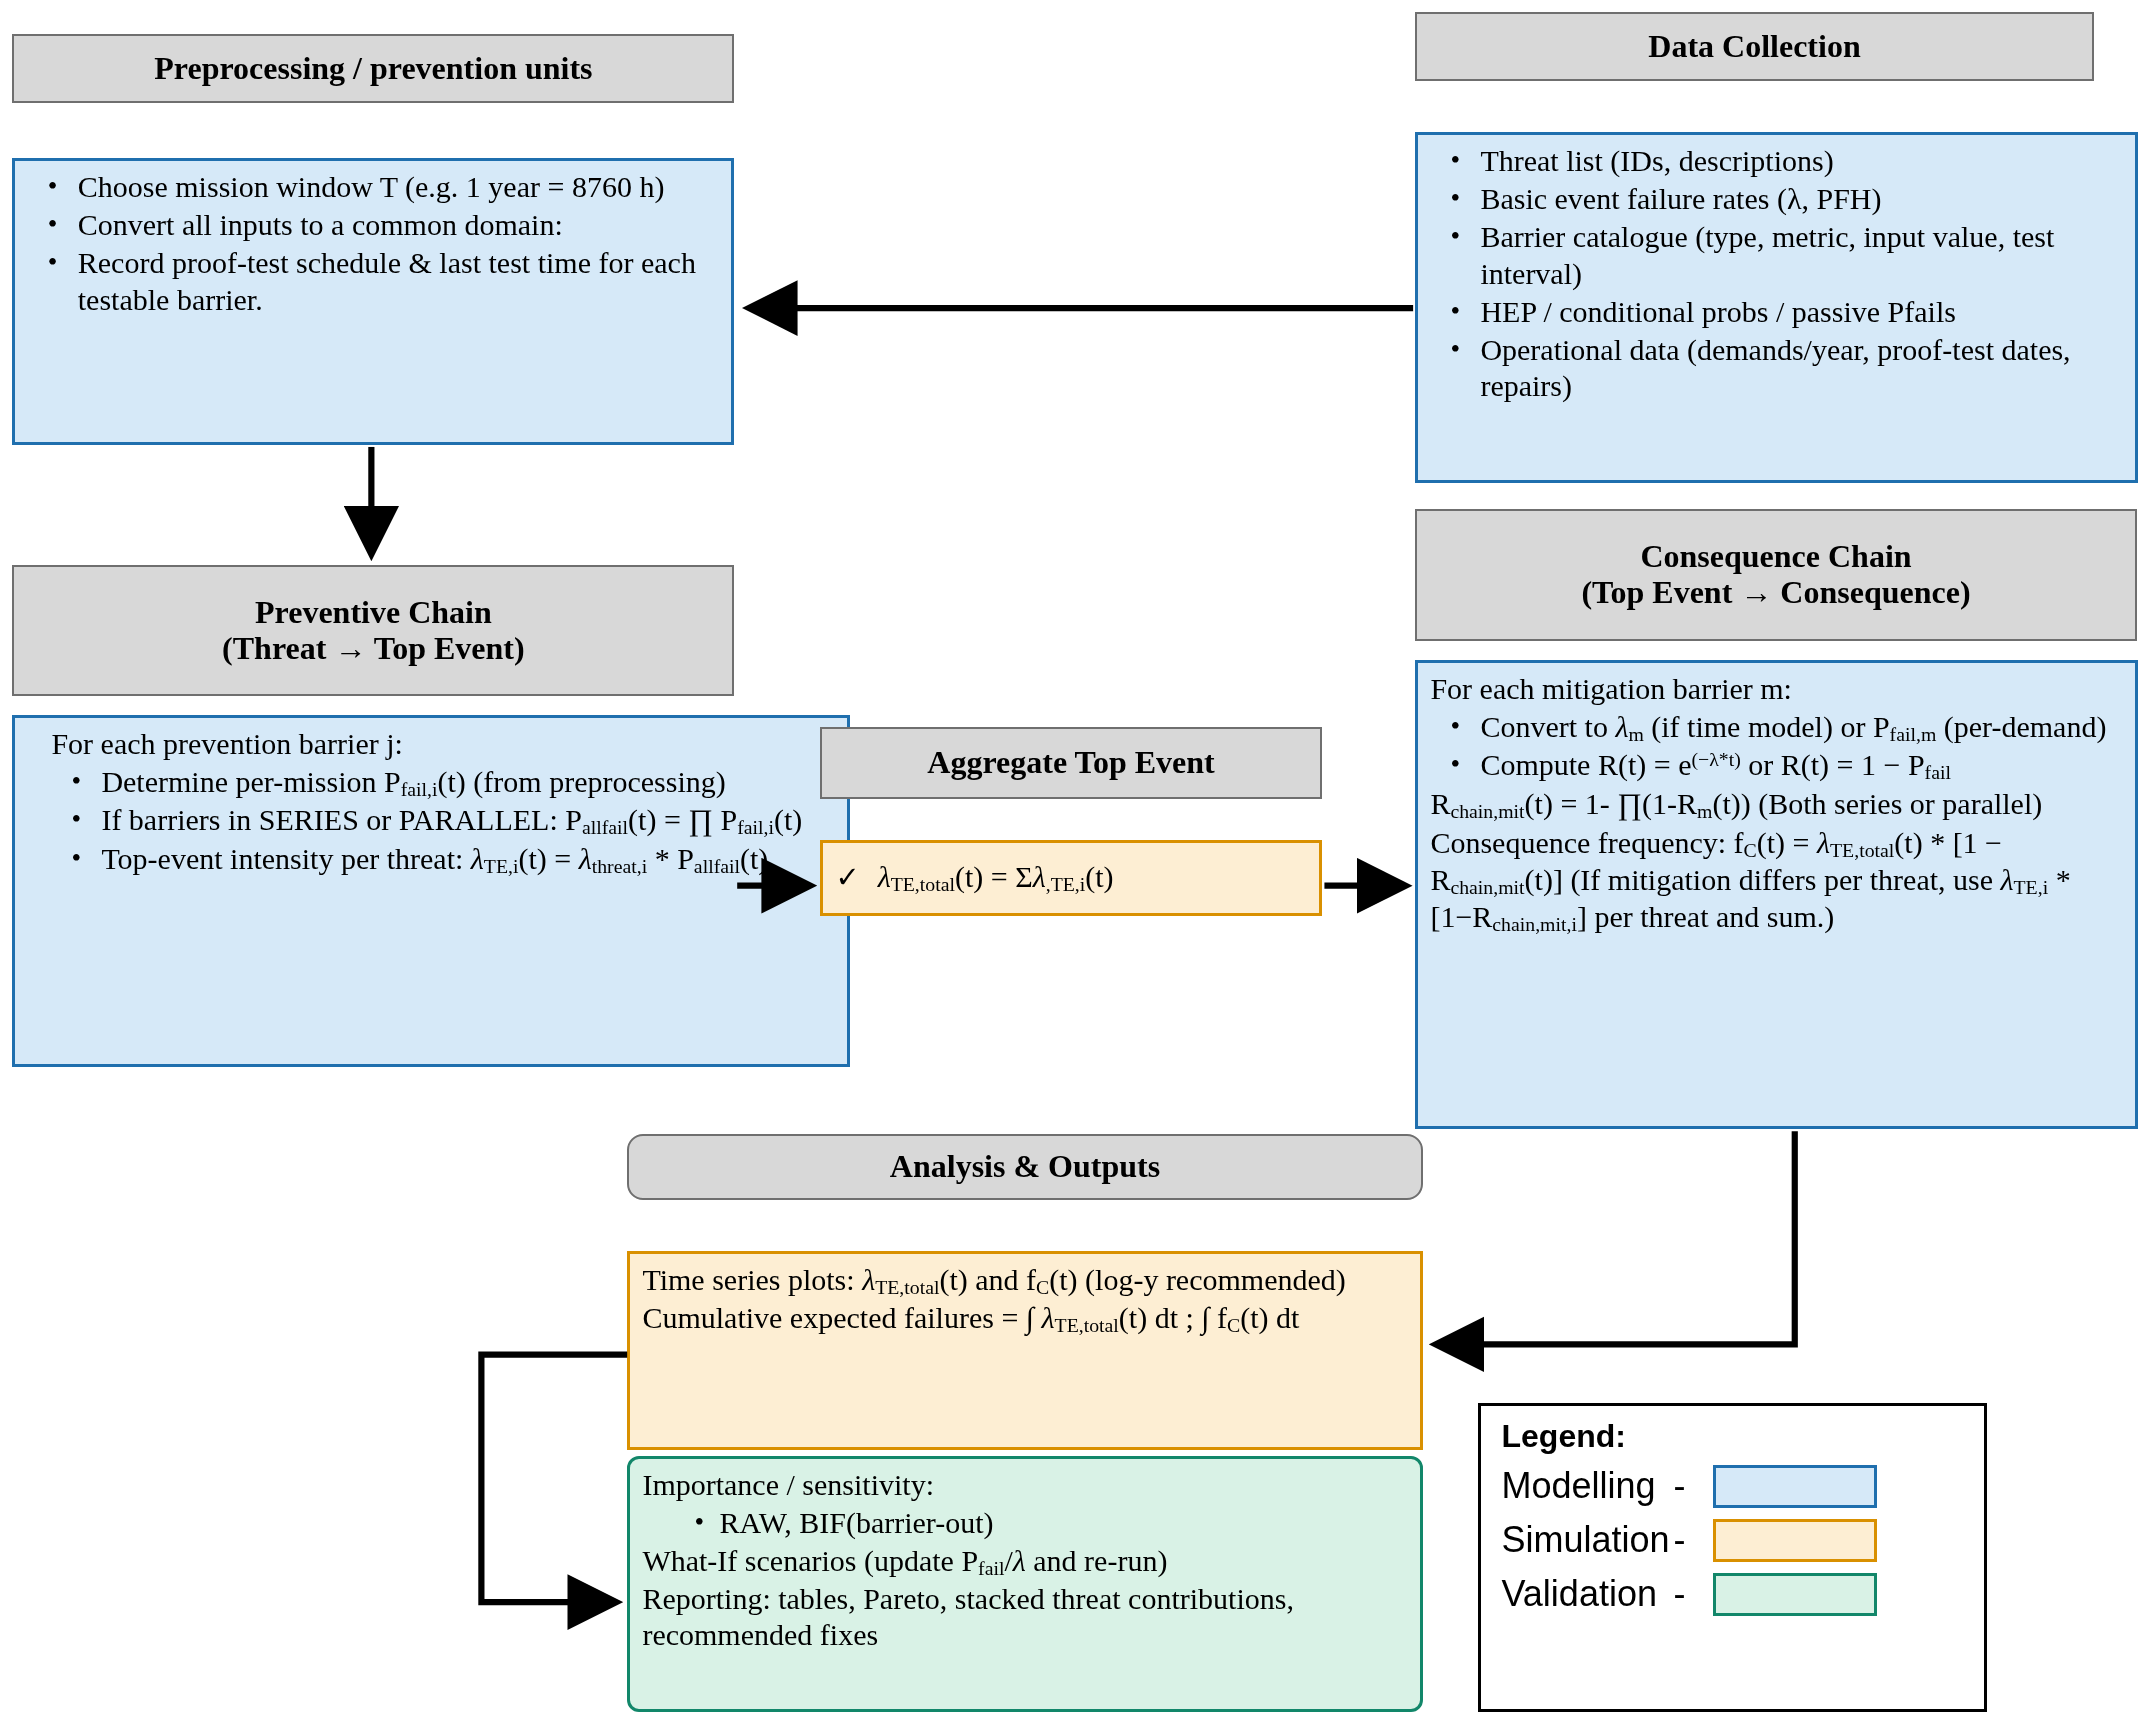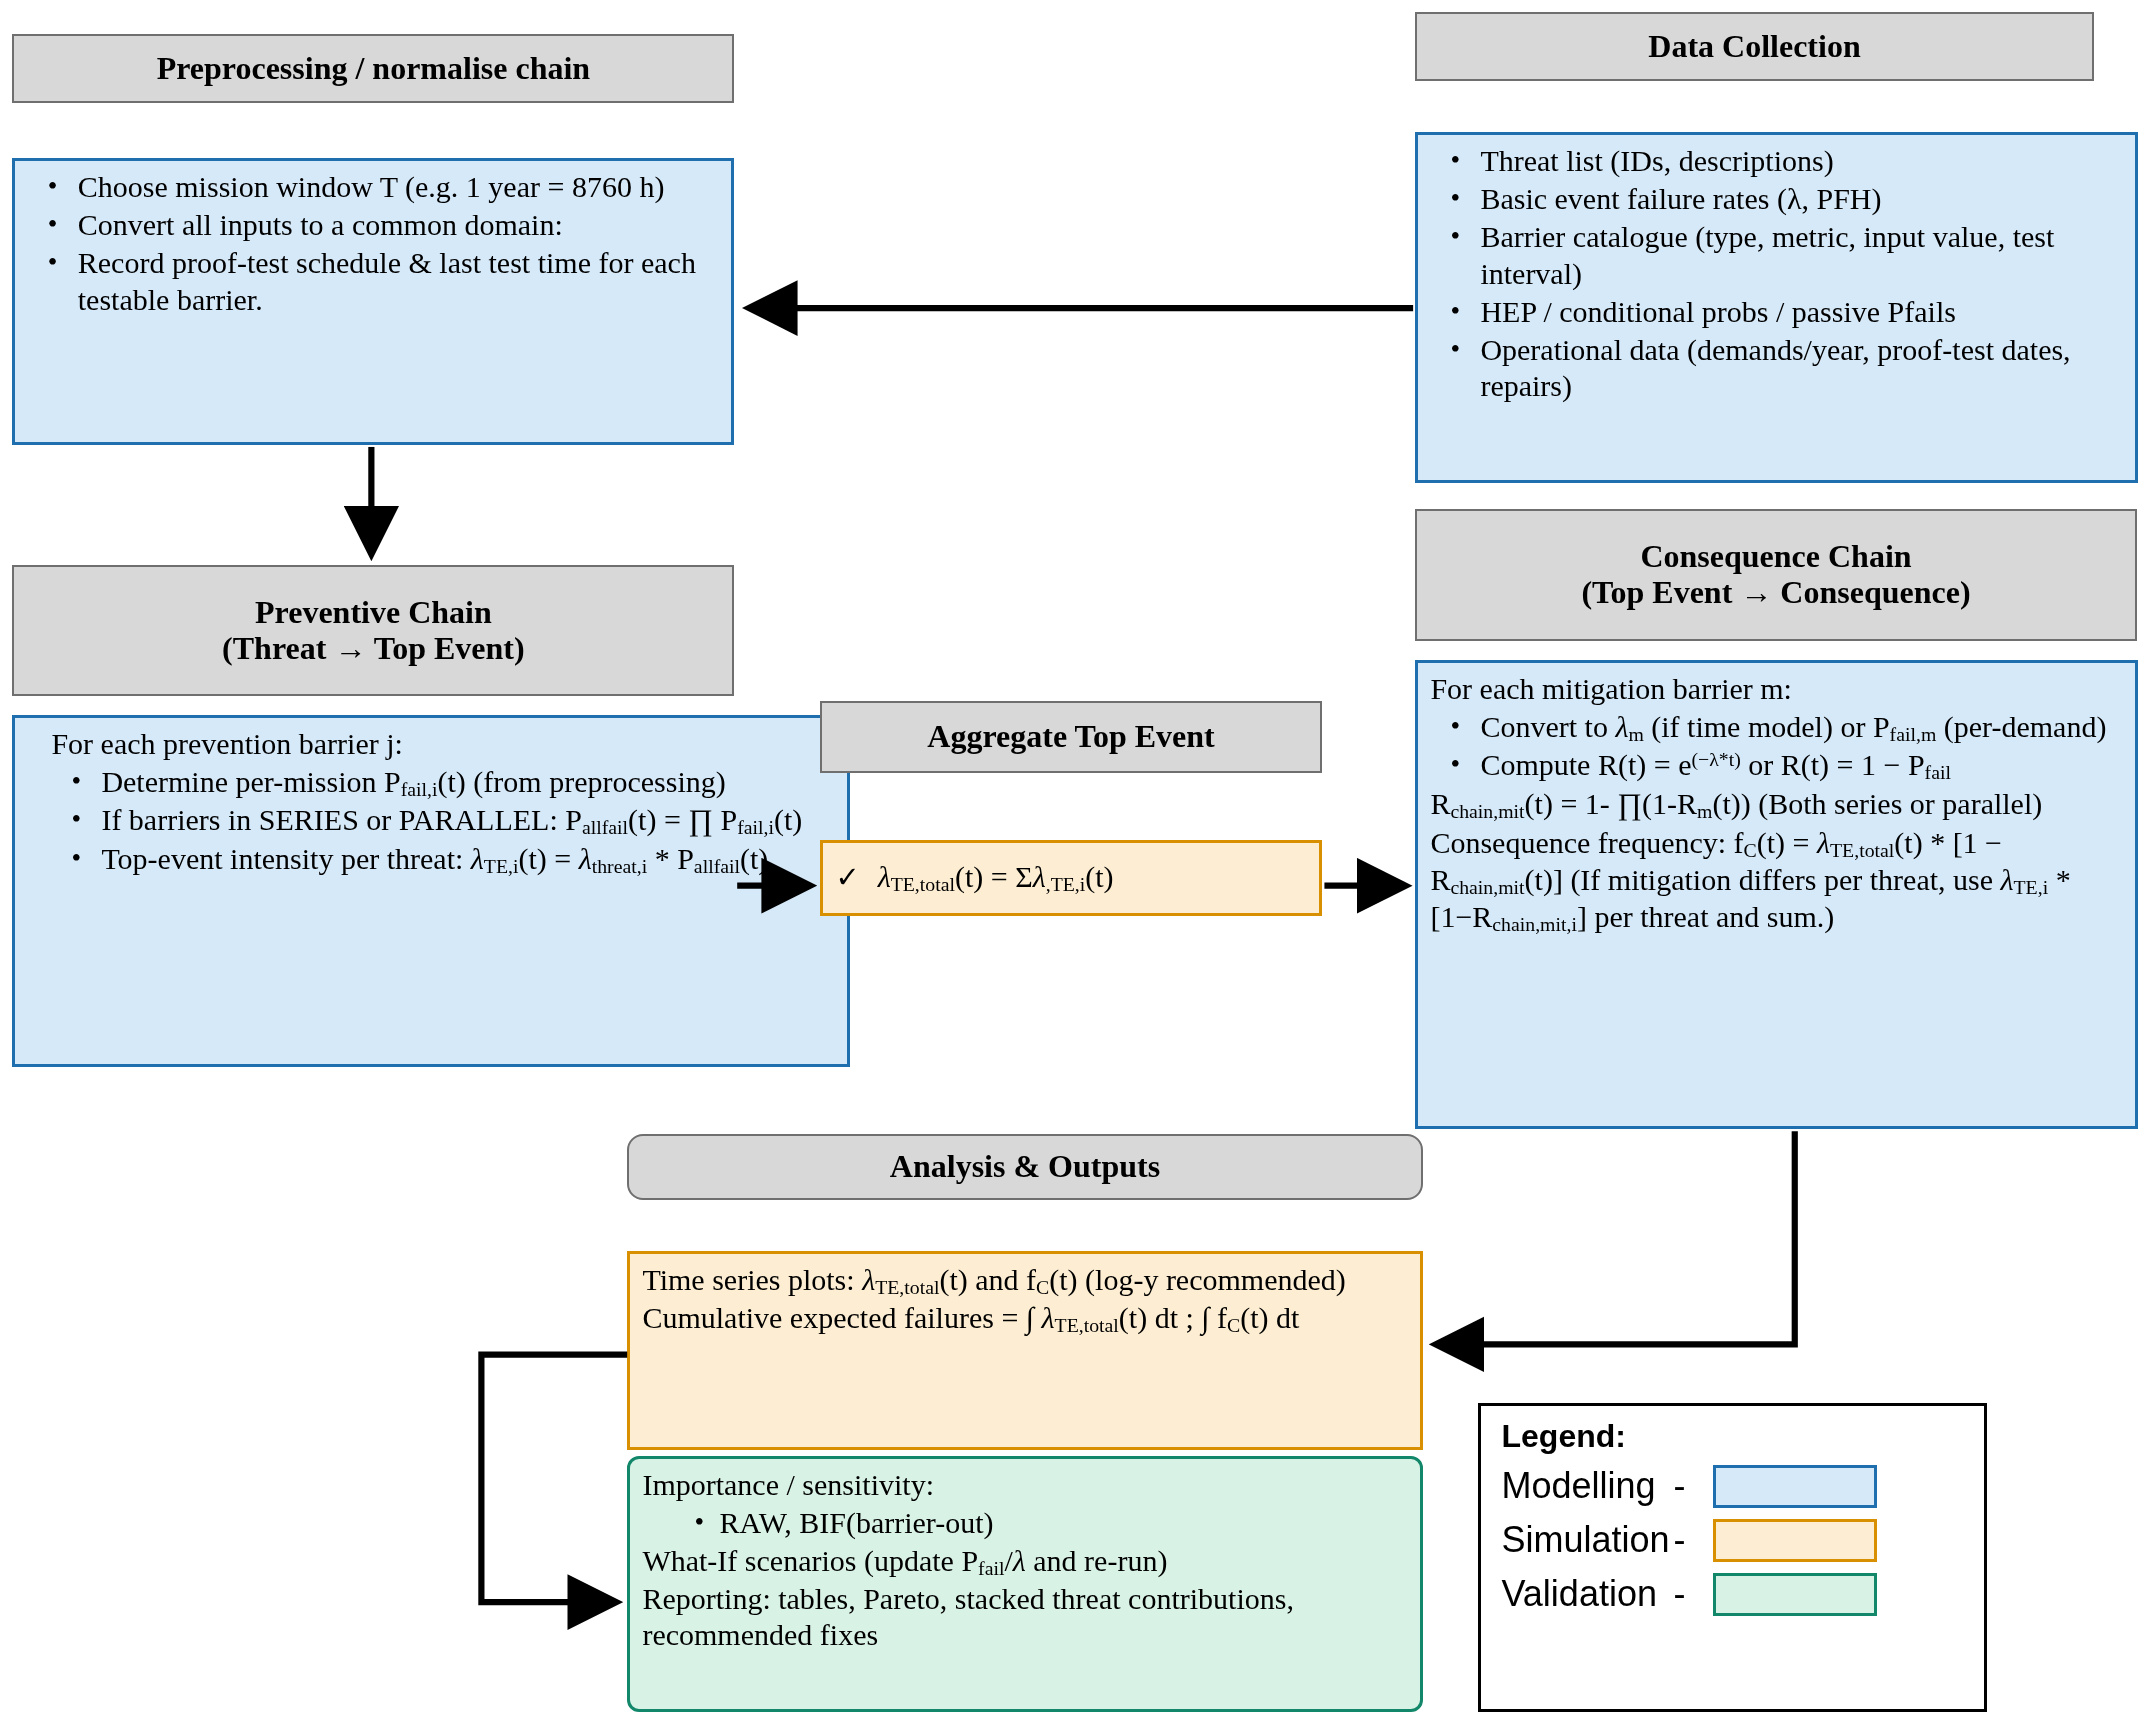--- a/index.html
+++ b/index.html
@@ -126,21 +126,21 @@
     height: 1728px;
     pointer-events: none;
   }
 </style>
 </head>
 <body>
 
 <div class="canvas">
 
   <div class="node hdr" style="left:12.4px; top:34px; width:722px; height:69px;">
-    <span>Preprocessing / normalise chain</span>
+    <span>Preprocessing / prevention units</span>
   </div>
   <div class="node body modelling" style="left:12.4px; top:158px; width:722px; height:287px;">
     <ul class="bul">
       <li>Choose mission window T (e.g. 1 year = 8760 h)</li>
       <li>Convert all inputs to a common domain:</li>
       <li>Record proof-test schedule &amp; last test time for each testable barrier.</li>
     </ul>
   </div>
 
   <div class="node hdr" style="left:1415px; top:12.4px; width:679px; height:69px;text-align:center;">
@@ -162,21 +162,21 @@
   </div>
   <div class="node body modelling" style="left:12.4px; top:715px; width:838px; height:352px;padding-left:36px;">
     <p class="line">For each prevention barrier j:</p>
     <ul class="bul">
       <li>Determine per-mission P<sub>fail,i</sub>(t) (from preprocessing)</li>
       <li>If barriers in SERIES or PARALLEL: P<sub>allfail</sub>(t) = ∏ P<sub>fail,i</sub>(t)</li>
       <li>Top-event intensity per threat: <span class="ital">λ</span><sub>TE,i</sub>(t) = <span class="ital">λ</span><sub>threat,i</sub> * P<sub>allfail</sub>(t)</li>
     </ul>
   </div>
 
-  <div class="node hdr" style="left:820px; top:701px; width:502px; height:72px;">
+  <div class="node hdr" style="left:820px; top:727px; width:502px; height:72px;">
     <span>Aggregate Top Event</span>
   </div>
   <div class="node body simulation" style="left:820px; top:840px; width:502px; height:76px; display:flex; align-items:center;">
     <div class="check-row">
       <span class="check">✓</span>
       <span><span class="ital">λ</span><sub>TE,total</sub>(t) = Σ<span class="ital">λ</span><sub>,TE,i</sub>(t)</span>
     </div>
   </div>
 
   <div class="node hdr" style="left:1415px; top:509px; width:722px; height:132px; flex-direction:column;">

